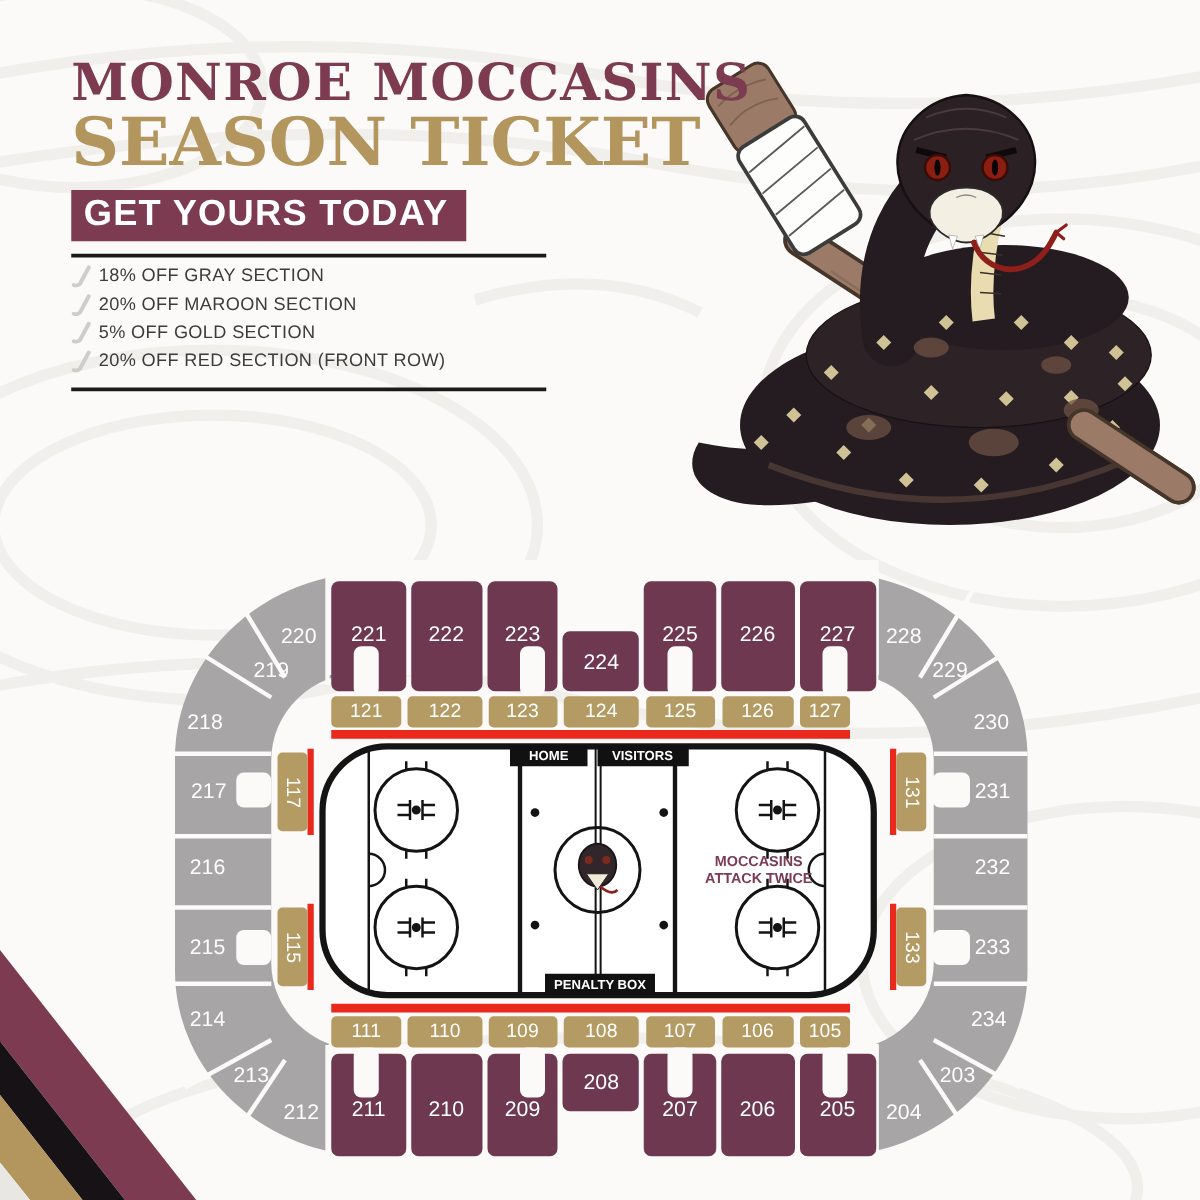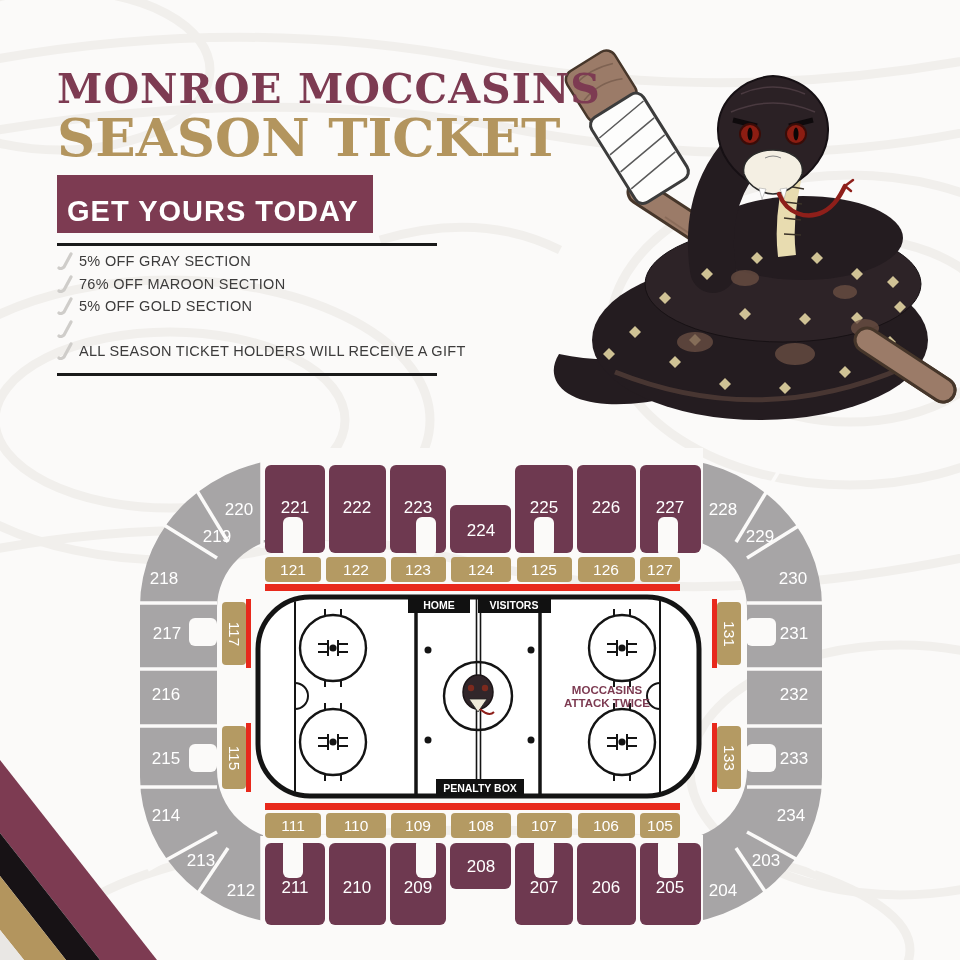--- a/index.html
+++ b/index.html
@@ -1,27 +1,27 @@
 <!DOCTYPE html>
 <html><head>
 <meta charset="utf-8">
 <style>
   html,body{margin:0;padding:0;background:#fbfaf9;}
   .page{position:relative;width:960px;height:960px;overflow:hidden;background:#fbfaf9;
         font-family:"Liberation Sans", sans-serif;}
   svg{display:block;}
   .scene{position:absolute;left:0;top:0;}
   .mascot{position:absolute;left:545px;top:42px;width:415px;height:400px;}
-  .header{position:absolute;left:57px;top:69px;width:520px;}
+  .header{position:absolute;left:57px;top:46px;width:520px;}
   .title-team{font-family:"DejaVu Serif", serif;font-weight:bold;font-size:41px;
               color:#7d3b52;letter-spacing:1px;line-height:1.0;white-space:nowrap;}
   .title-big{font-family:"DejaVu Serif", serif;font-weight:bold;font-size:53px;
              color:#b3955e;letter-spacing:0px;line-height:1.04;white-space:nowrap;}
   .banner{display:inline-block;background:#7d3b52;color:#ffffff;font-weight:bold;
-          font-size:29px;letter-spacing:1px;padding:20px 14px 5px 10px;margin-top:10px;white-space:nowrap;}
+          font-size:29px;letter-spacing:1px;padding:3px 14px 5px 10px;margin-top:10px;white-space:nowrap;}
   .rule{width:380px;height:3px;background:#1a1a1a;margin-top:10px;}
   .merch-heading{font-family:"DejaVu Serif", serif;font-weight:bold;font-size:17px;
                  color:#7d3b52;letter-spacing:0.5px;margin-top:7px;}
   .perks{list-style:none;margin:4px 0 0 0;padding:0;}
   .perks li{display:flex;align-items:center;font-size:14.5px;color:#3d3c3c;
             letter-spacing:0.3px;height:22.5px;}
   .perks li .tick{width:20px;flex:0 0 20px;margin-right:2px;}
   .sec-label{font-family:"Liberation Sans", sans-serif;font-weight:normal;fill:#ffffff;}
   .rink-label{font-family:"Liberation Sans", sans-serif;font-weight:bold;fill:#ffffff;}
   .slogan{font-family:"Liberation Sans", sans-serif;font-weight:bold;fill:#7d3b52;}
@@ -377,50 +377,43 @@
     <span class="banner">GET YOURS TODAY</span>
   </div>
   <div class="rule"></div>
   <ul class="perks">
     <li>
       <span class="tick">
             <svg width="16" height="18" viewBox="0 0 16 18">
               <path d="M2 16 Q4 17.5 7 15 L14 2" stroke="#cfcdca" stroke-width="3.2" fill="none" stroke-linecap="round"></path>
             </svg>
           </span>
-      <span>5% OFF GRAY SECTION</span>
+      <span>18% OFF GRAY SECTION</span>
     </li>
     <li>
       <span class="tick">
             <svg width="16" height="18" viewBox="0 0 16 18">
               <path d="M2 16 Q4 17.5 7 15 L14 2" stroke="#cfcdca" stroke-width="3.2" fill="none" stroke-linecap="round"></path>
             </svg>
           </span>
-      <span>76% OFF MAROON SECTION</span>
+      <span>20% OFF MAROON SECTION</span>
     </li>
     <li>
       <span class="tick">
             <svg width="16" height="18" viewBox="0 0 16 18">
               <path d="M2 16 Q4 17.5 7 15 L14 2" stroke="#cfcdca" stroke-width="3.2" fill="none" stroke-linecap="round"></path>
             </svg>
           </span>
       <span>5% OFF GOLD SECTION</span>
     </li>
     <li>
       <span class="tick">
             <svg width="16" height="18" viewBox="0 0 16 18">
               <path d="M2 16 Q4 17.5 7 15 L14 2" stroke="#cfcdca" stroke-width="3.2" fill="none" stroke-linecap="round"></path>
             </svg>
           </span>
-    </li>
-    <li>
-      <span class="tick">
-            <svg width="16" height="18" viewBox="0 0 16 18">
-              <path d="M2 16 Q4 17.5 7 15 L14 2" stroke="#cfcdca" stroke-width="3.2" fill="none" stroke-linecap="round"></path>
-            </svg>
-          </span>
-      <span>ALL SEASON TICKET HOLDERS WILL RECEIVE A GIFT</span>
+      <span>20% OFF RED SECTION (FRONT ROW)</span>
     </li>
   </ul>
   <div class="rule"></div>
 </div>
 
 </div>
 
 </body></html>

